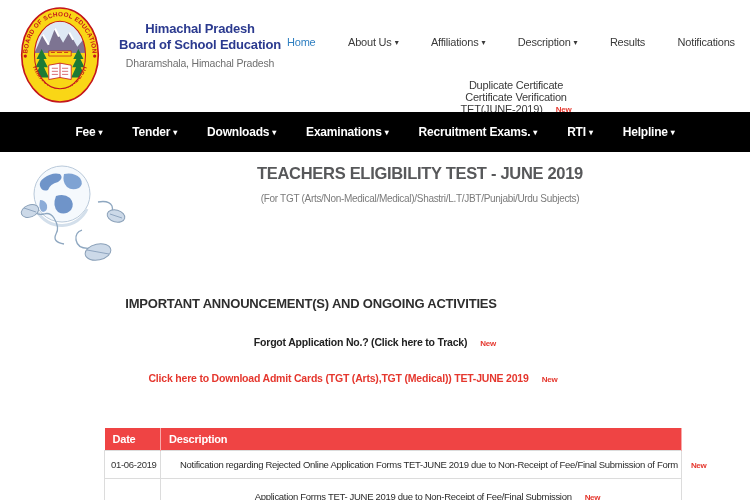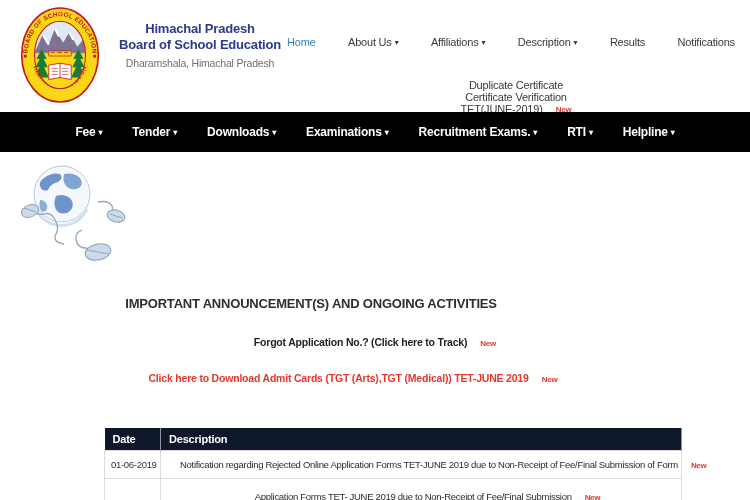--- a/index.html
+++ b/index.html
@@ -42,21 +42,21 @@
     font-size:13px; font-weight:bold; color:#2e2e2e; }
   .ann-forgot { position:absolute; left:0; top:336px; width:750px; text-align:center;
     font-size:10.5px; font-weight:600; color:#222; }
   .ann-admit { position:absolute; left:0; top:372px; width:706px; text-align:center;
     font-size:10.5px; font-weight:bold; color:#e5372e; }
   .ann-forgot .lnk, .ann-admit .lnk { cursor:pointer; }
 
   
   .notif-table { position:absolute; left:104px; top:428px; width:578px;
     border-collapse:collapse; table-layout:fixed; }
-  .notif-table th { background:#0f172a; color:#fff; font-size:11px; font-weight:bold;
+  .notif-table th { background:#ef4444; color:#fff; font-size:11px; font-weight:bold;
     text-align:left; padding:5px 8px; border-right:1px solid rgba(255,255,255,0.55);margin-left:38px; }
   .notif-table td { border:1px solid #dcdcdc; font-size:9.5px; color:#2b2b2b;
     padding:8px 6px; letter-spacing:-0.3px; white-space:nowrap; vertical-align:top; }
   .notif-table .desc { padding-left:19px; }
   .notif-table tr.center-row td.desc { text-align:center; padding-top:12px; height:46px; }
   .notif-table td.date { color:#333; }
 </style>
 </head>
 <body>
 
@@ -148,20 +148,22 @@
     <g fill="#ccd9e8" stroke="#8aa0b8" stroke-width="1">
       <ellipse cx="18" cy="55" rx="9" ry="6" transform="rotate(-20 18 55)"></ellipse>
       <ellipse cx="104" cy="60" rx="9" ry="6" transform="rotate(15 104 60)"></ellipse>
       <ellipse cx="86" cy="96" rx="13" ry="8" transform="rotate(-12 86 96)"></ellipse>
     </g>
     <g stroke="#7f98b5" stroke-width="0.8">
       <path d="M12,52 l12,4 M98,58 l12,4 M75,94 l22,4"></path>
     </g>
   </svg>
 
+  <div class="hero-title">TEACHERS ELIGIBILITY TEST - JUNE 2019</div>
+  <div class="hero-sub">(For TGT (Arts/Non-Medical/Medical)/Shastri/L.T/JBT/Punjabi/Urdu Subjects)</div>
 
   <div class="ann-head">IMPORTANT ANNOUNCEMENT(S) AND ONGOING ACTIVITIES</div>
 
   <div class="ann-forgot">
     <span class="lnk">Forgot Application No.? (Click here to Track)</span><span class="new">New</span>
   </div>
 
   <div class="ann-admit">
     <span class="lnk">Click here to Download Admit Cards (TGT (Arts),TGT (Medical)) TET-JUNE 2019</span><span class="new">New</span>
   </div>

